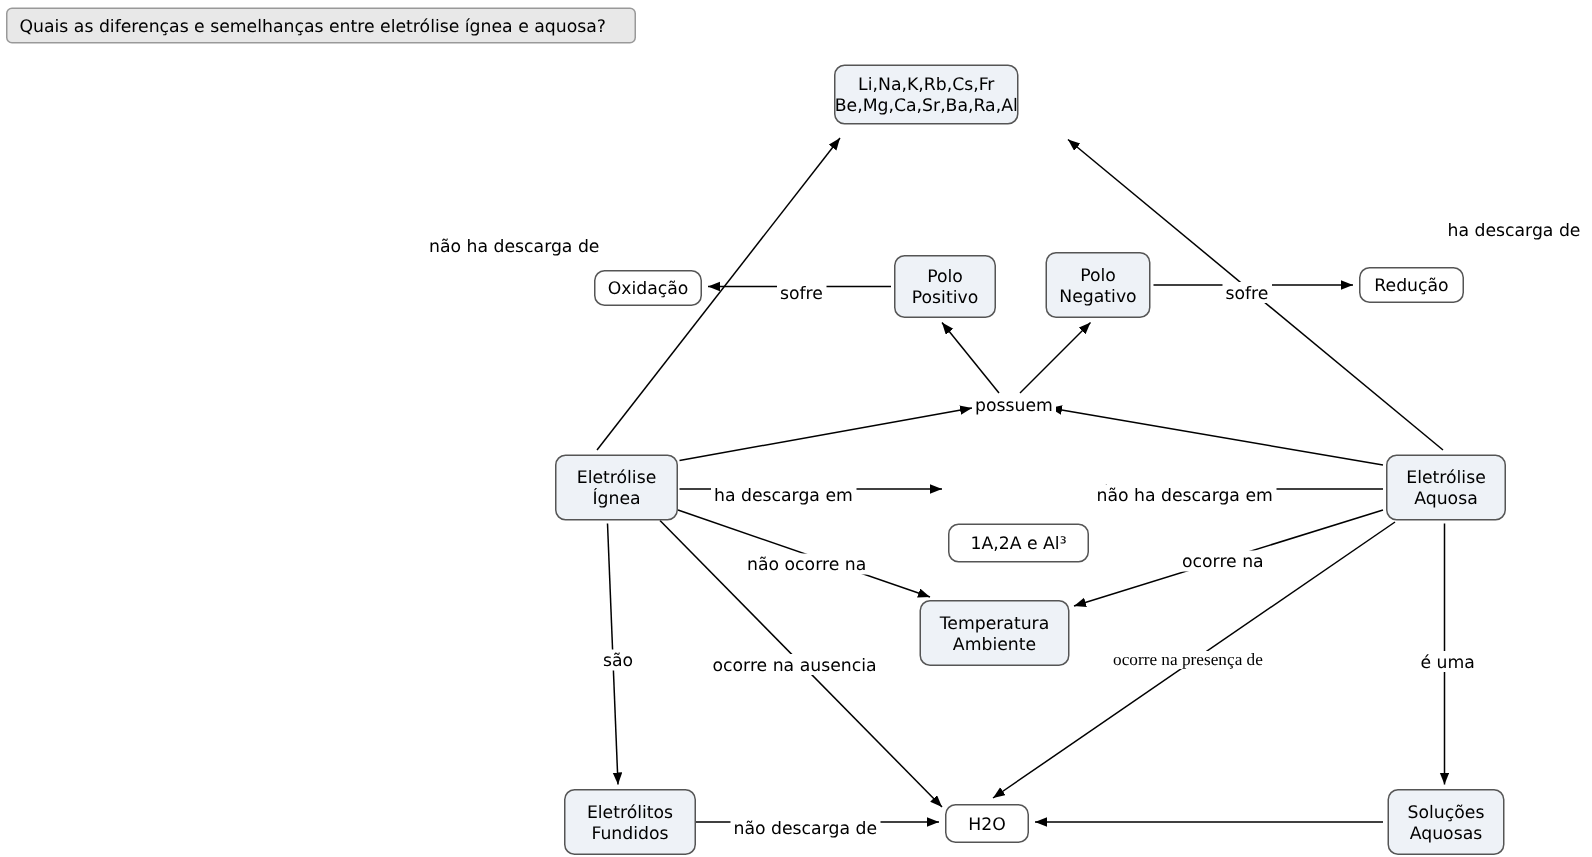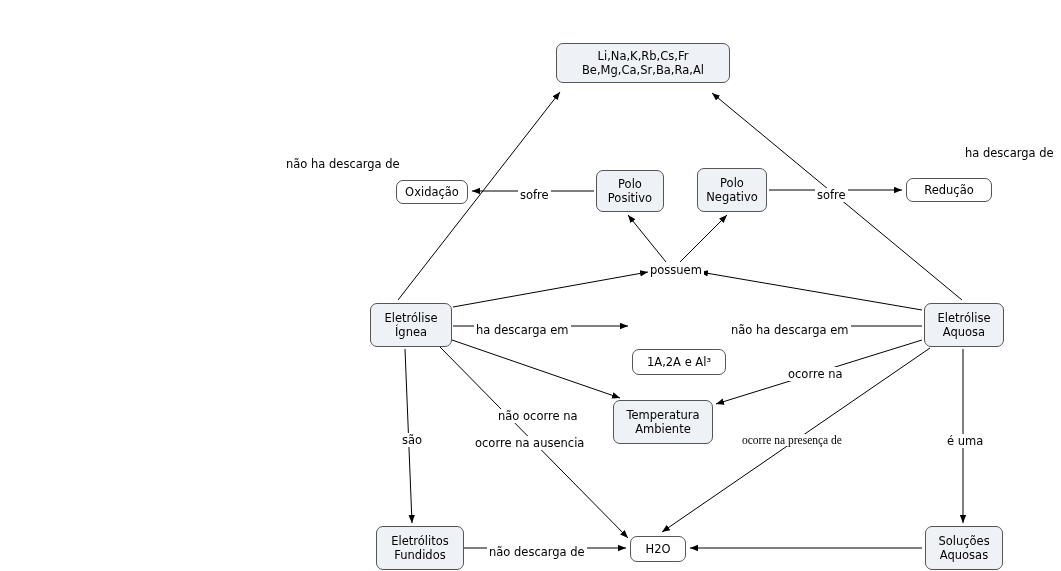--- a/index.html
+++ b/index.html
@@ -63,20 +63,23 @@
     background: #ffffff;
     white-space: nowrap;
     padding: 0 2px;
   }
 </style>
 </head>
 <body>
 
 <div id="canvas">
 
+  <div class="question" id="question-box" style="left:4px; top:5px; width:420px; height:24px;">
+    <span>Quais as diferenças e semelhanças entre eletrólise ígnea e aquosa?</span>
+  </div>
 
   <svg id="edges" viewBox="0 0 1061 571">
     <defs>
       <marker id="arrow" markerWidth="9" markerHeight="9" refX="8" refY="3.2" orient="auto" markerUnits="userSpaceOnUse">
         <path d="M0,0 L8,3.2 L0,6.4 z" fill="#000000"></path>
       </marker>
     </defs>
     <g id="edge-lines" stroke="#000000" stroke-width="1" fill="none">
         <line x1="398" y1="300" x2="560" y2="92" marker-end="url(#arrow)"></line>
         <line x1="962" y1="300" x2="712" y2="93" marker-end="url(#arrow)"></line>
@@ -93,28 +96,28 @@
         <line x1="405" y1="349" x2="412" y2="523" marker-end="url(#arrow)"></line>
         <line x1="440" y1="347" x2="628" y2="538" marker-end="url(#arrow)"></line>
         <line x1="930" y1="348" x2="662" y2="532" marker-end="url(#arrow)"></line>
         <line x1="963" y1="349" x2="963" y2="523" marker-end="url(#arrow)"></line>
         <line x1="460" y1="548" x2="626" y2="548" marker-end="url(#arrow)"></line>
         <line x1="922" y1="548" x2="690" y2="548" marker-end="url(#arrow)"></line>
       </g>
   </svg>
 
   <div id="nodes-layer">
-      <div class="node" style="left: 556px; top: 43px; width: 174px; height: 40px;">Li,Na,K,Rb,Cs,Fr
+      <div class="node" style="left: 556px; top: 43px; width: 123px; height: 40px;">Li,Na,K,Rb,Cs,Fr
 Be,Mg,Ca,Sr,Ba,Ra,Al</div>
       <div class="node plain" style="left: 396px; top: 180px; width: 72px; height: 24px;">Oxidação</div>
       <div class="node" style="left: 596px; top: 170px; width: 68px; height: 42px;">Polo
 Positivo</div>
       <div class="node" style="left: 697px; top: 168px; width: 70px; height: 44px;">Polo
 Negativo</div>
-      <div class="node plain" style="left: 906px; top: 178px; width: 86px; height: 24px;">Redução</div>
+      <div class="node plain" style="left: 906px; top: 178px; width: 70px; height: 24px;">Redução</div>
       <div class="node" style="left: 370px; top: 303px; width: 82px; height: 44px;">Eletrólise
 Ígnea</div>
       <div class="node plain" style="left: 632px; top: 313px; width: 94px; height: 26px; margin-top: 36px;">1A,2A e Al³</div>
       <div class="node" style="left: 924px; top: 303px; width: 80px; height: 44px;">Eletrólise
 Aquosa</div>
       <div class="node" style="left: 613px; top: 400px; width: 100px; height: 44px;">Temperatura
 Ambiente</div>
       <div class="node" style="left: 376px; top: 526px; width: 88px; height: 44px;">Eletrólitos
 Fundidos</div>
       <div class="node plain" style="left: 630px; top: 536px; width: 56px; height: 26px;">H2O</div>
@@ -122,21 +125,21 @@
 Aquosas</div>
     </div>
   <div id="labels-layer">
       <div class="edge-label" style="left: 284px; top: 157px;">não ha descarga de</div>
       <div class="edge-label" style="left: 963px; top: 146px;">ha descarga de</div>
       <div class="edge-label" style="left: 518px; top: 188px;">sofre</div>
       <div class="edge-label" style="left: 815px; top: 188px;">sofre</div>
       <div class="edge-label" style="left: 648px; top: 263px; text-align: right;">possuem</div>
       <div class="edge-label" style="left: 474px; top: 323px;">ha descarga em</div>
       <div class="edge-label" style="left: 729px; top: 323px;">não ha descarga em</div>
-      <div class="edge-label" style="left: 496px; top: 369px; margin-top: 40px;">não ocorre na</div>
+      <div class="edge-label" style="left: 496px; top: 369px;">não ocorre na</div>
       <div class="edge-label" style="left: 786px; top: 367px;">ocorre na</div>
       <div class="edge-label" style="left: 400px; top: 433px;">são</div>
       <div class="edge-label" style="left: 473px; top: 436px;">ocorre na ausencia</div>
       <div class="edge-label" style="left: 740px; top: 434px; font-family: Liberation Serif, serif;">ocorre na presença de</div>
       <div class="edge-label" style="left: 945px; top: 434px;">é uma</div>
       <div class="edge-label" style="left: 487px; top: 545px;">não descarga de</div>
       <div class="edge-label" style="left: 794px; top: 545px; margin-top: 48px;">possue</div>
     </div>
 
 </div>

